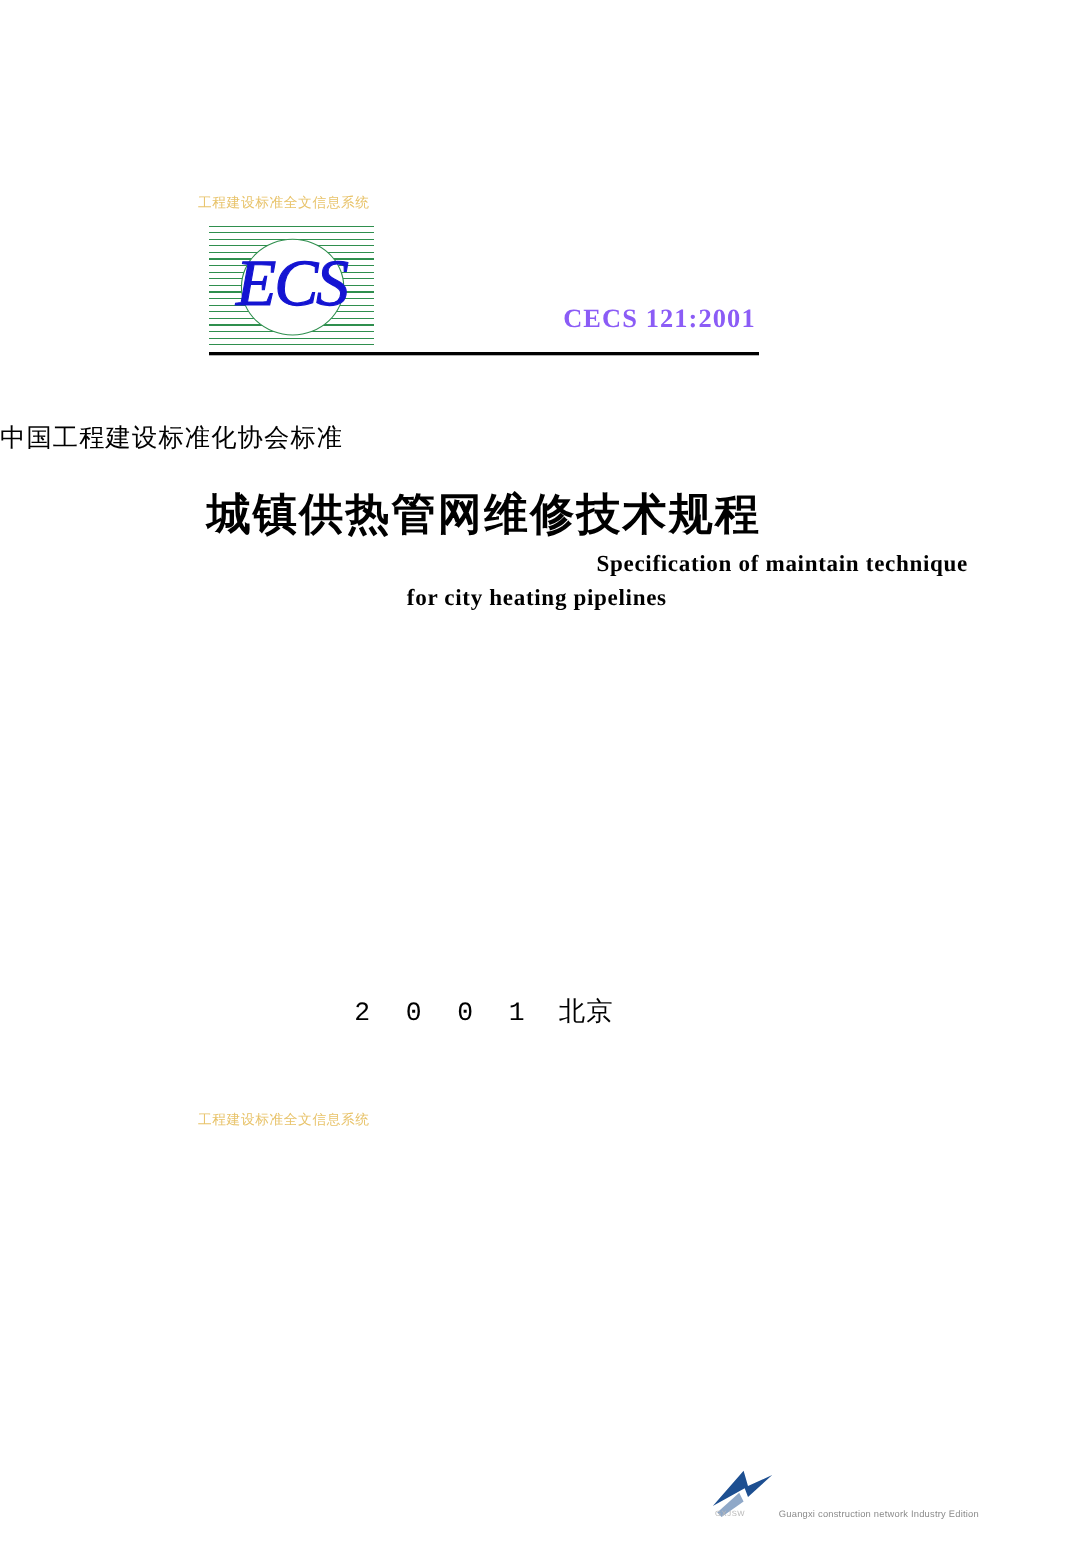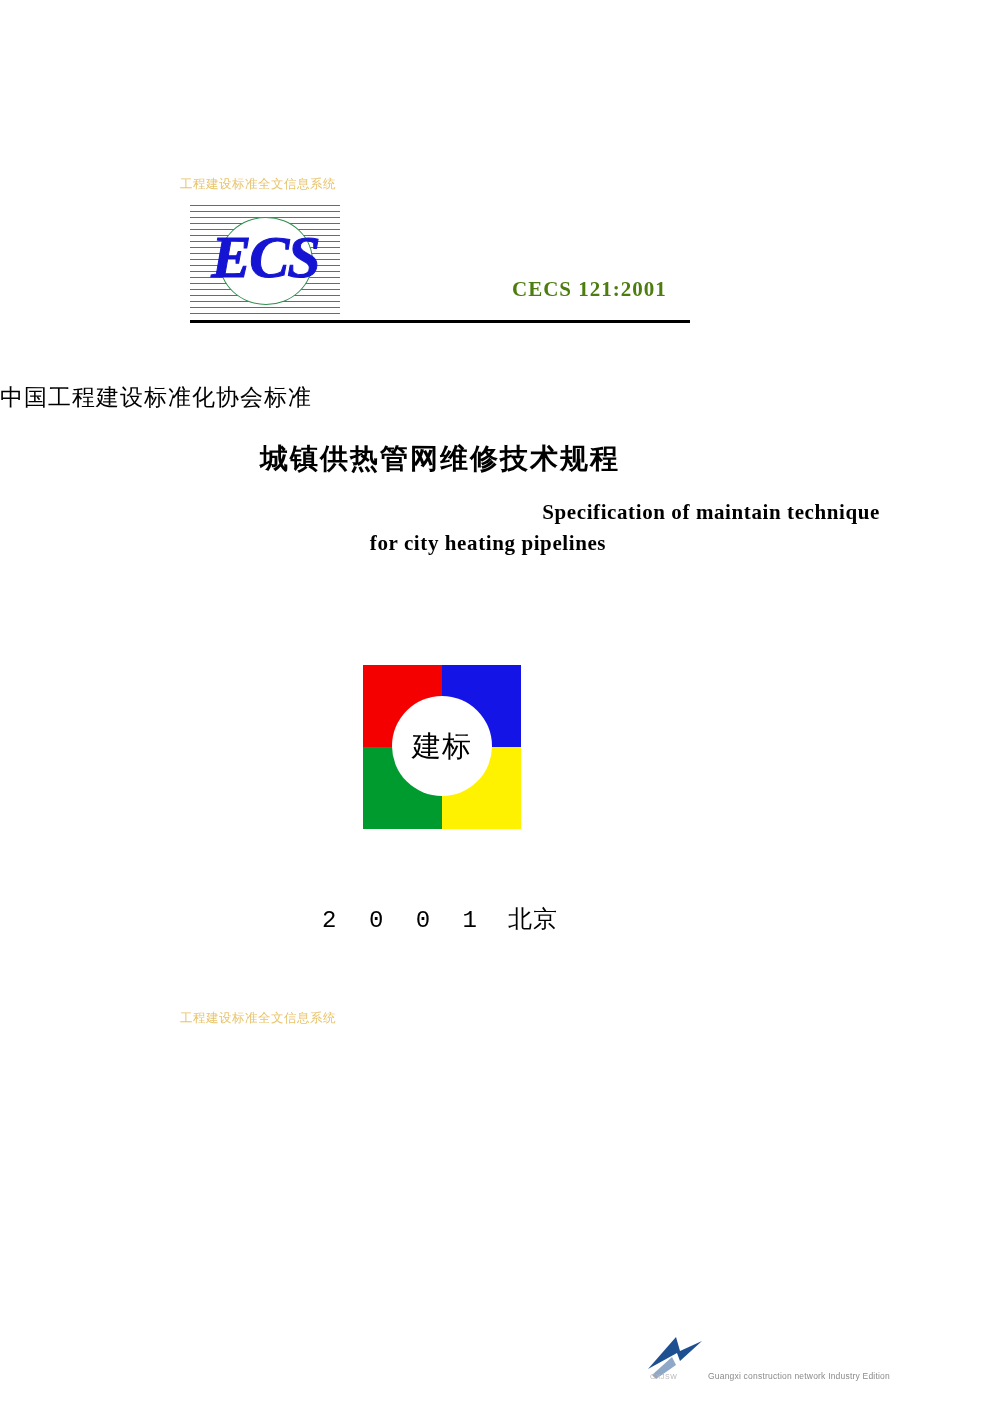--- a/index.html
+++ b/index.html
@@ -72,39 +72,39 @@
     border-radius: 50%;
     background: #ffffff;
   }
   .logo-text {
     position: absolute;
     left: 0;
     top: 21px;
     width: 150px;
     text-align: center;
     font-family: "Liberation Serif", serif;
-    font-weight: bold;
+    font-weight: normal;
     font-style: italic;
     font-size: 60px;
     line-height: 62px;
     letter-spacing: -2px;
     color: #1414d2;
     -webkit-text-stroke: 1px #1414d2;
   }
 
   
   .std-no {
     position: absolute;
     left: 512px;
     top: 277px;
     font-family: "Liberation Serif", serif;
     font-weight: bold;
-    font-size: 21px;
-    letter-spacing: 1px;
-    color: #4d7c0f;
+    font-size: 24px;
+    letter-spacing: 1px;
+    color: #8b5cf6;
     white-space: nowrap;
   }
 
   
   .rule {
     position: absolute;
     left: 190px;
     top: 320px;
     width: 500px;
     height: 3px;
@@ -124,21 +124,21 @@
     color: #000;
   }
   .main-title {
     position: absolute;
     left: 0;
     top: 440px;
     width: 880px;
     text-align: center;
     font-family: "Liberation Sans", sans-serif;
     font-weight: bold;
-    font-size: 28px;
+    font-size: 40px;
     letter-spacing: 2px;
     color: #000;
   }
   .en-title1 {
     position: absolute;
     left: 0;
     top: 500px;
     width: 880px;
     text-align: right;
     font-family: "Liberation Serif", serif;
@@ -278,28 +278,20 @@
 
   <div class="std-no">CECS 121:2001</div>
 
   <div class="rule"></div>
 
   <div class="assoc">中国工程建设标准化协会标准</div>
   <div class="main-title">城镇供热管网维修技术规程</div>
   <div class="en-title1">Specification of maintain technique</div>
   <div class="en-title2">for city heating pipelines</div>
 
-  <div class="emblem">
-    <div class="q q-tl"></div>
-    <div class="q q-tr"></div>
-    <div class="q q-bl"></div>
-    <div class="q q-br"></div>
-    <div class="emblem-circle"></div>
-    <div class="emblem-label">建标</div>
-  </div>
 
   <div class="year-city">
     <span class="yr">2 0 0 1</span><span class="gap"></span><span>北京</span>
   </div>
 
   <div class="wm-bottom">工程建设标准全文信息系统</div>
 
   <div class="gx-logo">
     <svg class="gx-star" viewBox="0 0 58 46">
       <path d="M2 34 L30 2 L34 16 L56 6 L34 26 L31 18 Z" fill="#1d4f91"></path>

